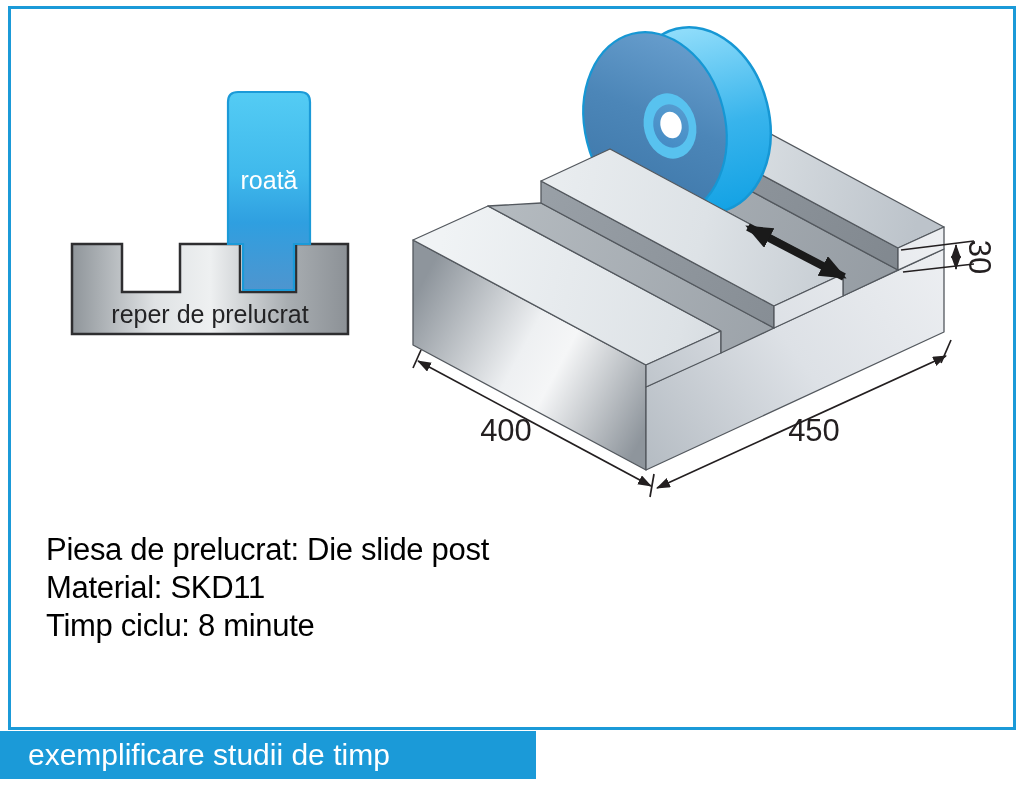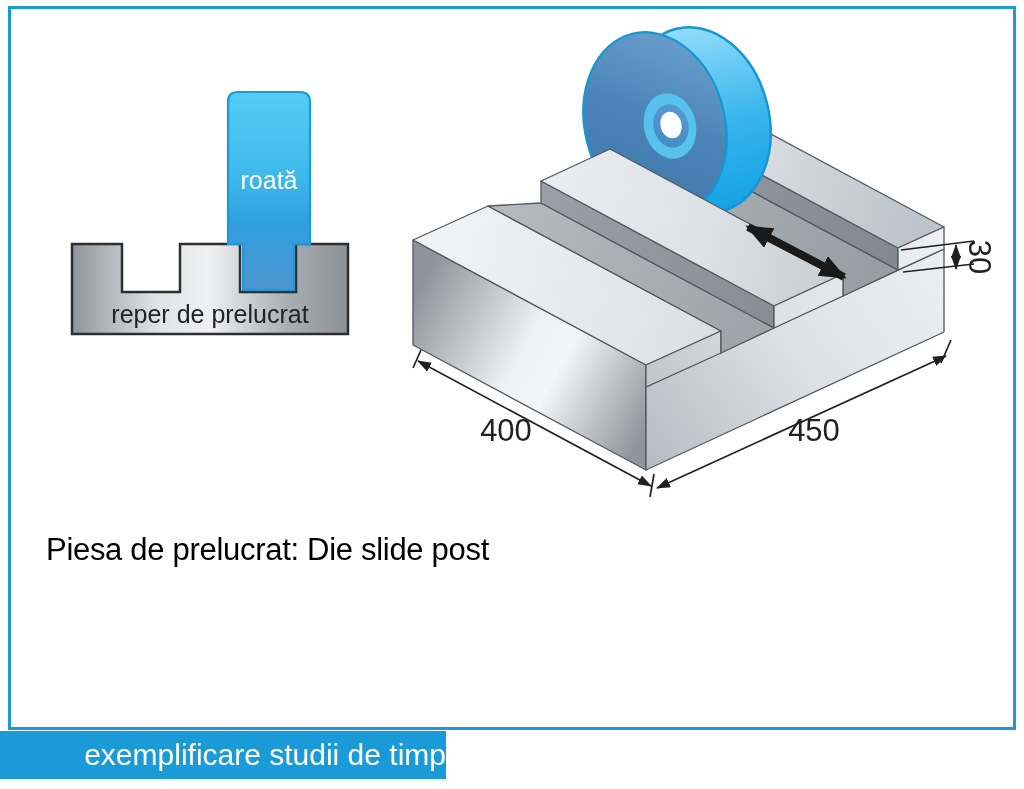--- a/index.html
+++ b/index.html
@@ -3,23 +3,23 @@
 <meta charset="utf-8">
 <style>
   html,body{margin:0;padding:0;background:#ffffff;}
   .page{position:relative;width:1024px;height:789px;background:#ffffff;overflow:hidden;
         font-family:"Liberation Sans",sans-serif;}
   .frame{position:absolute;left:8px;top:6px;width:1008px;height:724px;
          border:3px solid #1b9ad8;box-sizing:border-box;background:#ffffff;}
   .art{position:absolute;left:0;top:0;}
   .specs{position:absolute;left:46px;top:503px;font-size:31px;line-height:38px;
          color:#000000;letter-spacing:-0.3px;white-space:nowrap;margin-top:28px;}
-  .banner{position:absolute;left:0;top:731px;width:446px;height:48px;background:#1b9ad8;
+  .banner{position:absolute;left:0;top:731px;width:536px;height:48px;background:#1b9ad8;
           color:#ffffff;font-size:30px;line-height:47px;padding-left:28px;
-          box-sizing:border-box;white-space:nowrap;text-align:right;}
+          box-sizing:border-box;white-space:nowrap;}
   svg text{font-family:"Liberation Sans",sans-serif;}
   .dimtext{font-size:31px;fill:#231f20;}
   .lbl2d{font-size:25px;}
 </style>
 </head>
 <body>
 
 <div class="page">
 
   <div class="frame"></div>
@@ -136,19 +136,21 @@
       <line x1="903" y1="272" x2="974" y2="264"></line>
       <line x1="956" y1="245" x2="956" y2="269" marker-start="url(#dimS)" marker-end="url(#dimE)"></line>
     </g>
     <text class="dimtext" x="506" y="441" text-anchor="middle">400</text>
     <text class="dimtext" x="814" y="441" text-anchor="middle">450</text>
     <text class="dimtext" transform="translate(969,257) rotate(90)" text-anchor="middle">30</text>
   </svg>
 
   <div class="specs">
     <div>Piesa de prelucrat: Die slide post</div>
+    <div>Material: SKD11</div>
+    <div>Timp ciclu: 8 minute</div>
   </div>
 
   <div class="banner">
     <span>exemplificare studii de timp</span>
   </div>
 
 </div>
 
 </body></html>

